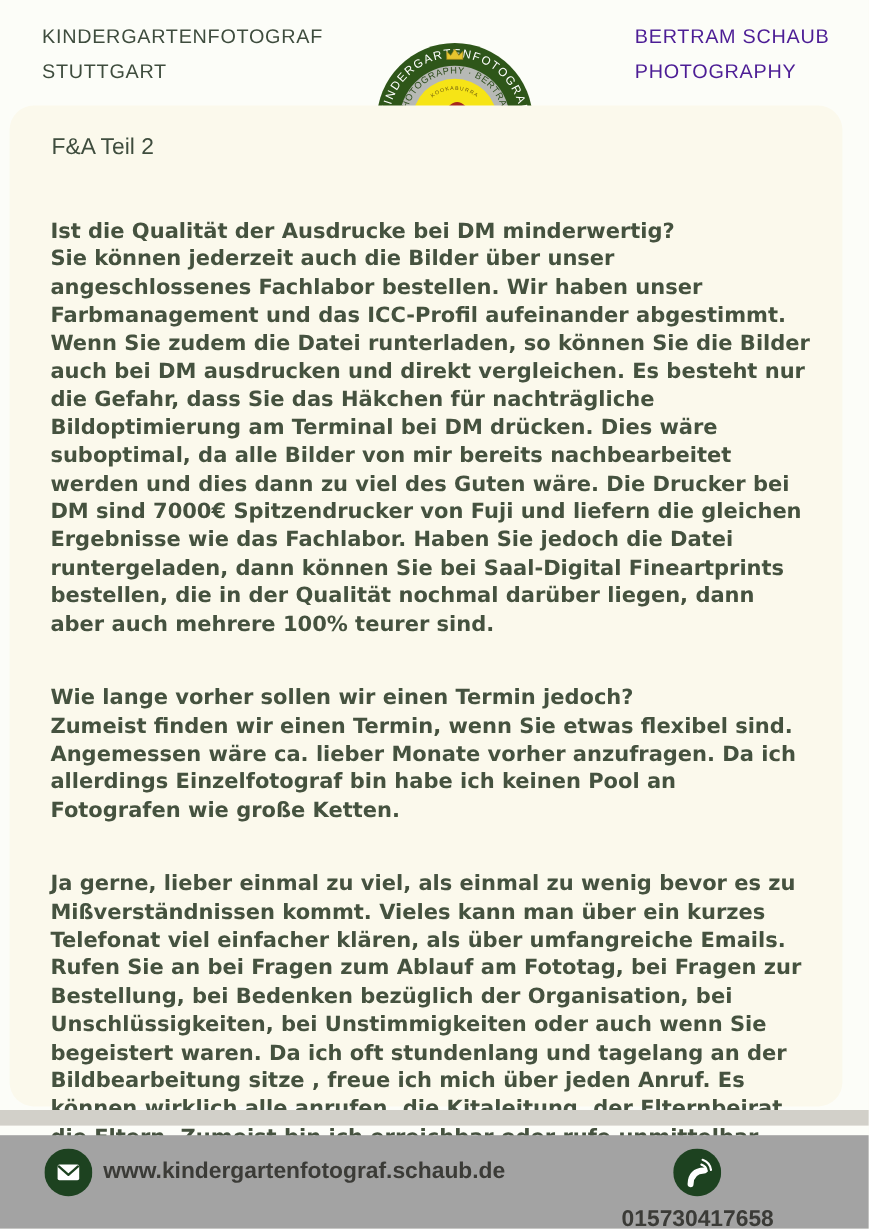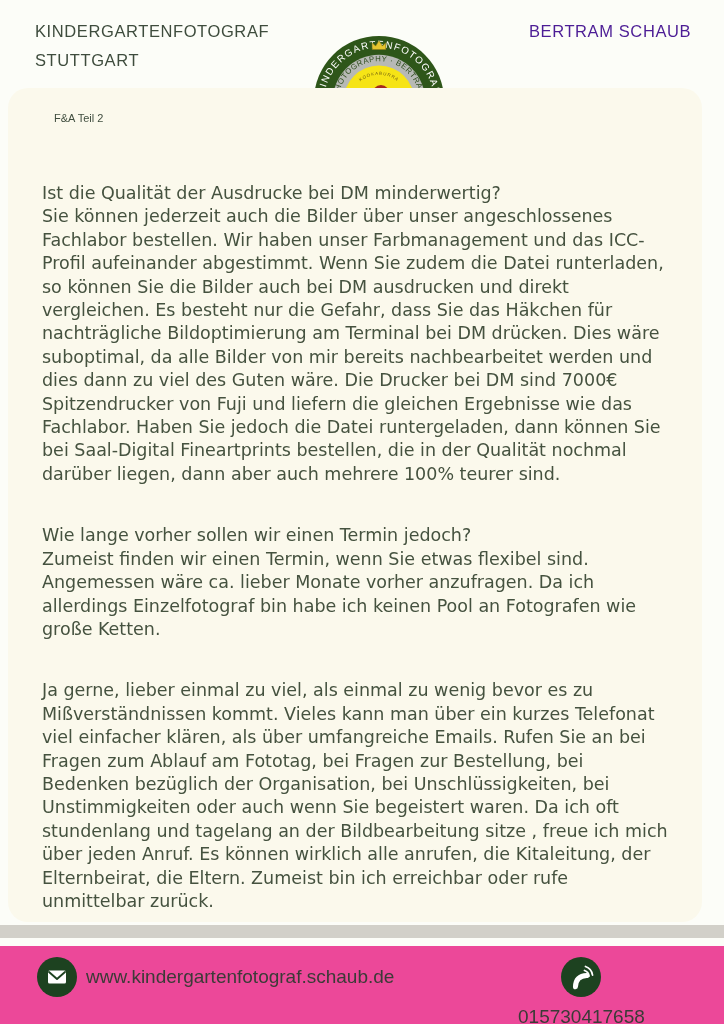--- a/index.html
+++ b/index.html
@@ -27,60 +27,62 @@
   
   .logo { position:absolute; left:311px; top:33px; width:136px; height:136px; }
   
   .card {
     position:absolute; left:8px; top:88px;
     width:694px; height:834px;
     background:#fbf9ec;
     border-radius:20px;
   }
   .page-title {
-    position:absolute; left:46px; top:24px;
-    font-size:11px; color:#3f4d3e;
+    position:absolute; left:35px; top:24px;
+    font-size:19px; color:#3f4d3e;
     font-family:"Liberation Sans", sans-serif;
     text-align:center;
   }
   .faq-wrap {
     position:absolute; left:34px; top:94px; width:634px;
   }
-  .faq-block { margin-bottom:38px; }
+  .faq-block { margin-bottom:38px;font-weight:bold; }
   .faq-q, .faq-a {
     font-size:17.5px; line-height:23.4px; color:#45523f;
   }
   
   .strip {
     position:absolute; left:0; top:925px; width:724px; height:13px;
     background:#d2d0c9;
   }
   .footer {
     position:absolute; left:0; top:946px; width:724px; height:78px;
-    background:#ec4899;
+    background:#a3a3a3;
+    font-weight:bold;
   }
   .contact {
     position:absolute; display:flex; align-items:center; gap:9px;
     font-family:"Liberation Sans", sans-serif;
     font-size:19px; color:#3b3b37;
   }
   .contact.web   { left:37px;  top:11px; }
   .contact.phone { left:518px; top:11px;flex-direction:column; }
   .badge { width:40px; height:40px; flex:0 0 auto; }
 </style>
 </head>
 <body>
 
 <div class="hdr-left">
   <div>KINDERGARTENFOTOGRAF</div>
   <div>STUTTGART</div>
 </div>
 
 <div class="hdr-right">
   <div>BERTRAM SCHAUB</div>
+  <div>PHOTOGRAPHY</div>
 </div>
 
 <svg class="logo" viewBox="0 0 140 140" aria-hidden="true">
   <defs>
     <path id="arcOT" d="M 13,72 A 57,57 0 1 1 127,72"></path>
     <path id="arcOB" d="M 17,78 A 55,55 0 0 0 123,78"></path>
     <path id="arcIT" d="M 28,71 A 42,42 0 1 1 112,71"></path>
     <path id="arcCT" d="M 40,73 A 30,30 0 1 1 100,73"></path>
     <path id="arcCB" d="M 43,74 A 28,28 0 0 0 97,74"></path>
   </defs>

